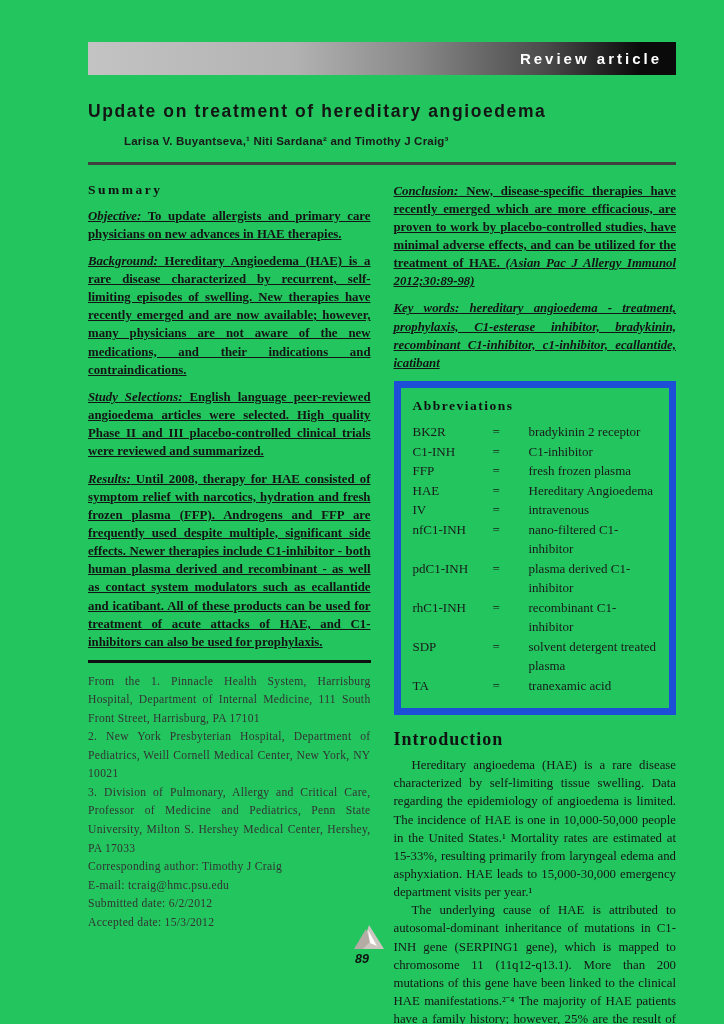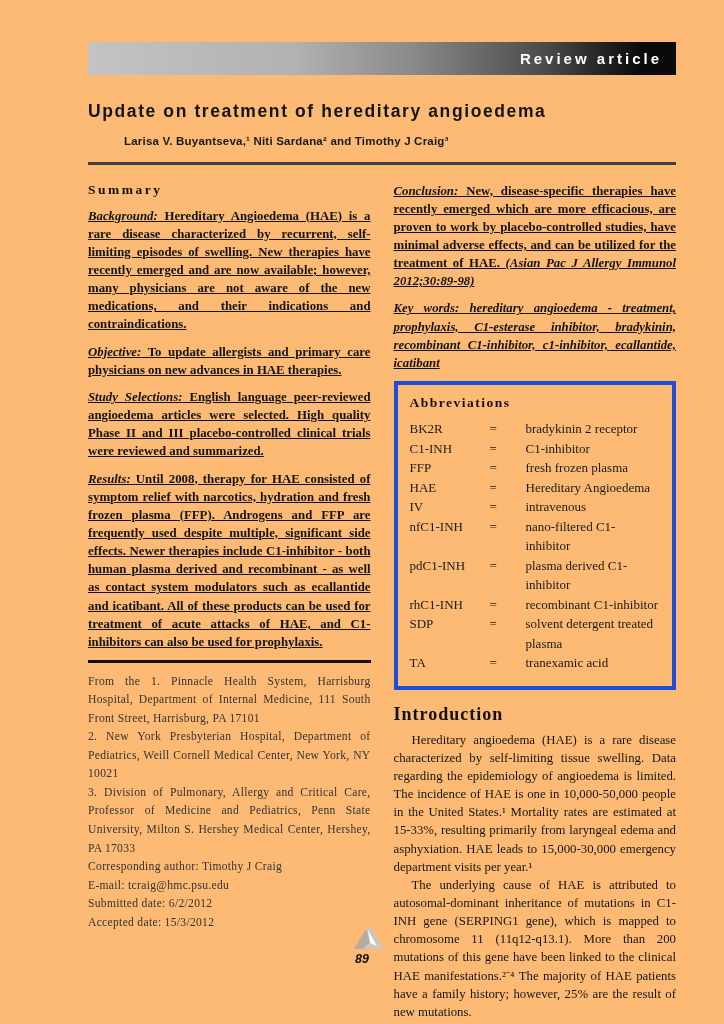--- a/index.html
+++ b/index.html
@@ -1,18 +1,18 @@
 <!DOCTYPE html>
 <html><head>
 <meta charset="utf-8">
 <style>
   * { margin:0; padding:0; box-sizing:border-box; }
   html,body { background:#ffffff; }
   .page {
-    position:relative; width:724px; height:1024px; background:#fdba74;
+    position:relative; width:724px; height:1024px; background:#22c55e;
     font-family:"Liberation Serif", serif; color:#151515; overflow:hidden;
   }
   .content { position:absolute; left:88px; top:42px; width:588px; }
 
   .header-bar {
     height:33px; line-height:33px;
     background:linear-gradient(to right,#c3c3c3 0%,#b2b2b2 35%,#8a8a8a 55%,#4a4a4a 78%,#0a0a0a 94%);
     text-align:right; padding-right:14px;
     font-family:"Liberation Sans", sans-serif; font-weight:bold; font-size:15px;
     letter-spacing:3px; color:#ffffff;
@@ -42,21 +42,21 @@
   .para .cite { font-style:italic; }
   .keywords { font-style:italic; }
 
   .footnote-rule { height:2.5px; background:#101010; margin-top:8px; }
   .footnotes {
     margin-top:10px; font-size:11.6px; line-height:1.6; letter-spacing:0.3px;
     color:#333333; text-align:justify; font-weight:normal;
   }
   .footnotes .fn-line { margin:0; }
 
-  .abbr-box { border:4px solid #1d4ed8; padding:10px 12px 13px 12px; margin:4px 0 14px 0; }
+  .abbr-box { border:7px solid #1d4ed8; padding:10px 12px 13px 12px; margin:4px 0 14px 0; }
   .abbr-title { font-weight:bold; font-size:13.5px; letter-spacing:1.5px; margin-bottom:8px; color:#111; }
   .abbr-row { display:flex; font-size:13px; line-height:1.5; color:#1a1a1a; }
   .abbr-row .abbr { width:80px; }
   .abbr-row .eq { width:36px; }
   .abbr-row .def { flex:1; }
 
   .intro-heading { font-weight:bold; font-size:18px; letter-spacing:1px; margin:4px 0 6px 0; color:#111; }
   .intro-para {
     font-size:12.8px; line-height:1.42; text-align:justify; text-indent:18px;
     color:#161616; font-weight:normal;
@@ -81,24 +81,24 @@
     <h1 class="title">Update on treatment of hereditary angioedema</h1>
     <div class="authors">Larisa V. Buyantseva,¹ Niti Sardana² and Timothy J Craig³</div>
     <div class="top-rule"></div>
 
     <div class="columns">
 
       <div class="col">
         <div class="section-heading">Summary</div>
 
         <p class="para">
-          <span class="lead">Background:</span><span> Hereditary Angioedema (HAE) is a rare disease characterized by recurrent, self-limiting episodes of swelling. New therapies have recently emerged and are now available; however, many physicians are not aware of the new medications, and their indications and contraindications.</span>
+          <span class="lead">Objective:</span><span> To update allergists and primary care physicians on new advances in HAE therapies.</span>
         </p>
         <p class="para">
-          <span class="lead">Objective:</span><span> To update allergists and primary care physicians on new advances in HAE therapies.</span>
+          <span class="lead">Background:</span><span> Hereditary Angioedema (HAE) is a rare disease characterized by recurrent, self-limiting episodes of swelling. New therapies have recently emerged and are now available; however, many physicians are not aware of the new medications, and their indications and contraindications.</span>
         </p>
         <p class="para">
           <span class="lead">Study Selections:</span><span> English language peer-reviewed angioedema articles were selected. High quality Phase II and III placebo-controlled clinical trials were reviewed and summarized.</span>
         </p>
         <p class="para">
           <span class="lead">Results:</span><span> Until 2008, therapy for HAE consisted of symptom relief with narcotics, hydration and fresh frozen plasma (FFP). Androgens and FFP are frequently used despite multiple, significant side effects. Newer therapies include C1-inhibitor - both human plasma derived and recombinant - as well as contact system modulators such as ecallantide and icatibant. All of these products can be used for treatment of acute attacks of HAE, and C1-inhibitors can also be used for prophylaxis.</span>
         </p>
 
         <div class="footnote-rule"></div>
         <div class="footnotes">

